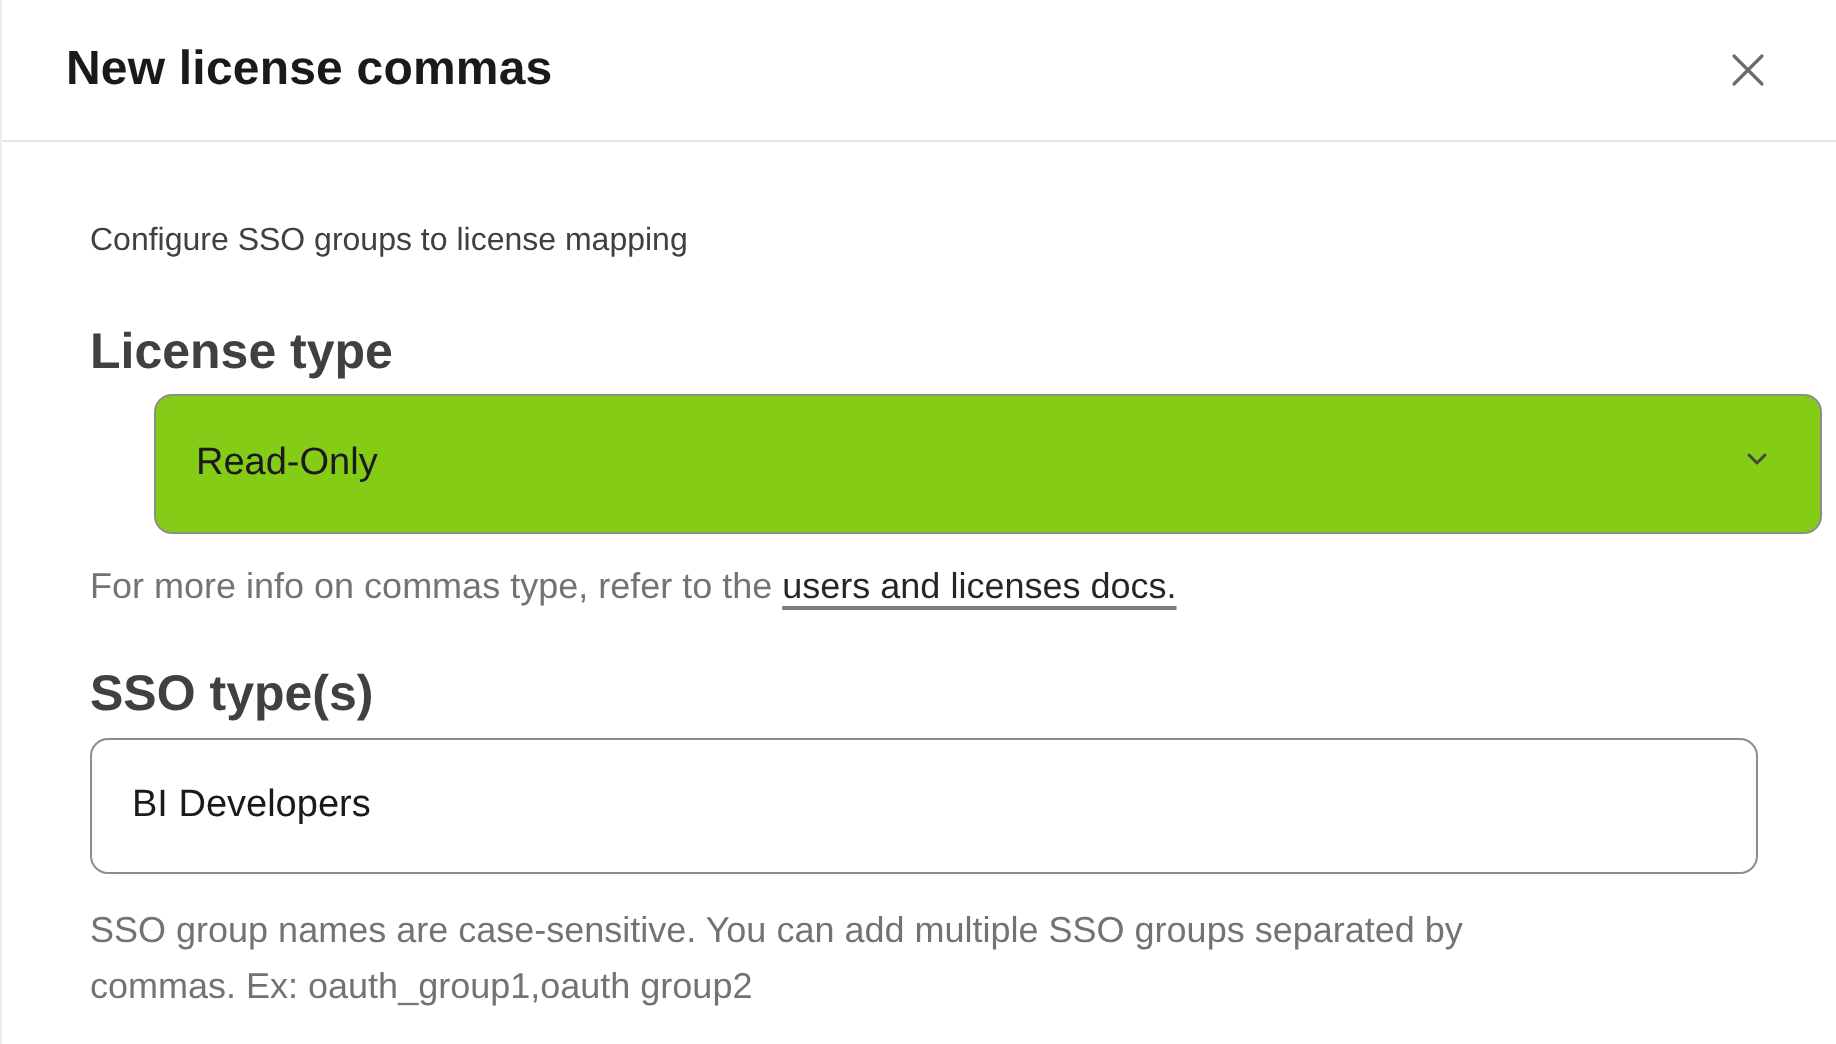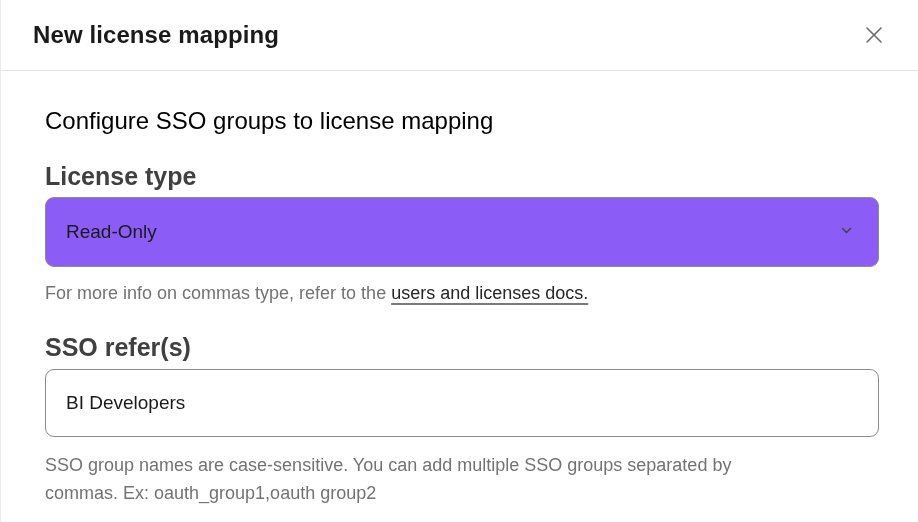--- a/index.html
+++ b/index.html
@@ -46,45 +46,46 @@
     cursor: pointer;
     padding: 0;
   }
   .close-btn svg { display: block; }
   
   .modal-body {
     padding: 0 40px 0 44px;
   }
   .config-heading {
     margin-top: 37px;
-    font-size: 24px;
+    font-size: 16px;
     line-height: 26px;
     font-weight: 400;
-    color: #000000;
+    color: #404040;
   }
   .field-label {
     font-size: 25px;
     line-height: 25px;
     font-weight: 600;
     color: #404040;
   }
   .label-license { margin-top: 30px; }
   .label-sso     { margin-top: 30px; }
   .select-box {
     margin-top: 8px;
     height: 70px;
     width: 834px;
     border: 1px solid #8c8c8c;
     border-radius: 9px;
-    background: #8b5cf6;
+    background: #84cc16;
     display: flex;
     align-items: center;
     justify-content: space-between;
     padding: 0 24px 0 20px;
     cursor: pointer;
+    margin-left: 32px;
   }
   .select-value {
     font-size: 19px;
     color: #1a1a1a;
   }
   .text-input {
     margin-top: 9px;
     height: 68px;
     width: 834px;
     border: 1px solid #8c8c8c;
@@ -119,21 +120,21 @@
     text-underline-offset: 4px;
     cursor: pointer;
   }
 </style>
 </head>
 <body>
 
 <div class="modal">
 
   <div class="modal-header">
-    <div class="modal-title">New license mapping</div>
+    <div class="modal-title">New license commas</div>
     <button class="close-btn">
       <span>
         <svg width="22" height="22" viewBox="0 0 22 22" fill="none">
           <path d="M4 4 L18 18 M18 4 L4 18" stroke="#6b6b6b" stroke-width="1.6" stroke-linecap="round"></path>
         </svg>
       </span>
     </button>
   </div>
 
   <div class="modal-body">
@@ -148,20 +149,20 @@
         <svg width="15" height="15" viewBox="0 0 15 15" fill="none">
           <path d="M3.5 5.5 L7.5 9.5 L11.5 5.5" stroke="#444444" stroke-width="1.5" stroke-linecap="round" stroke-linejoin="round"></path>
         </svg>
       </span>
     </div>
 
     <div class="helper helper-license">
       <span>For more info on commas type, refer to the </span><a class="doc-link">users and licenses docs.</a>
     </div>
 
-    <div class="field-label label-sso">SSO refer(s)</div>
+    <div class="field-label label-sso">SSO type(s)</div>
 
     <input class="text-input" type="text" value="BI Developers" style="">
 
     <div class="helper helper-sso">SSO group names are case-sensitive. You can add multiple SSO groups separated by commas. Ex: oauth_group1,oauth group2</div>
 
   </div>
 </div>
 
 </body></html>

